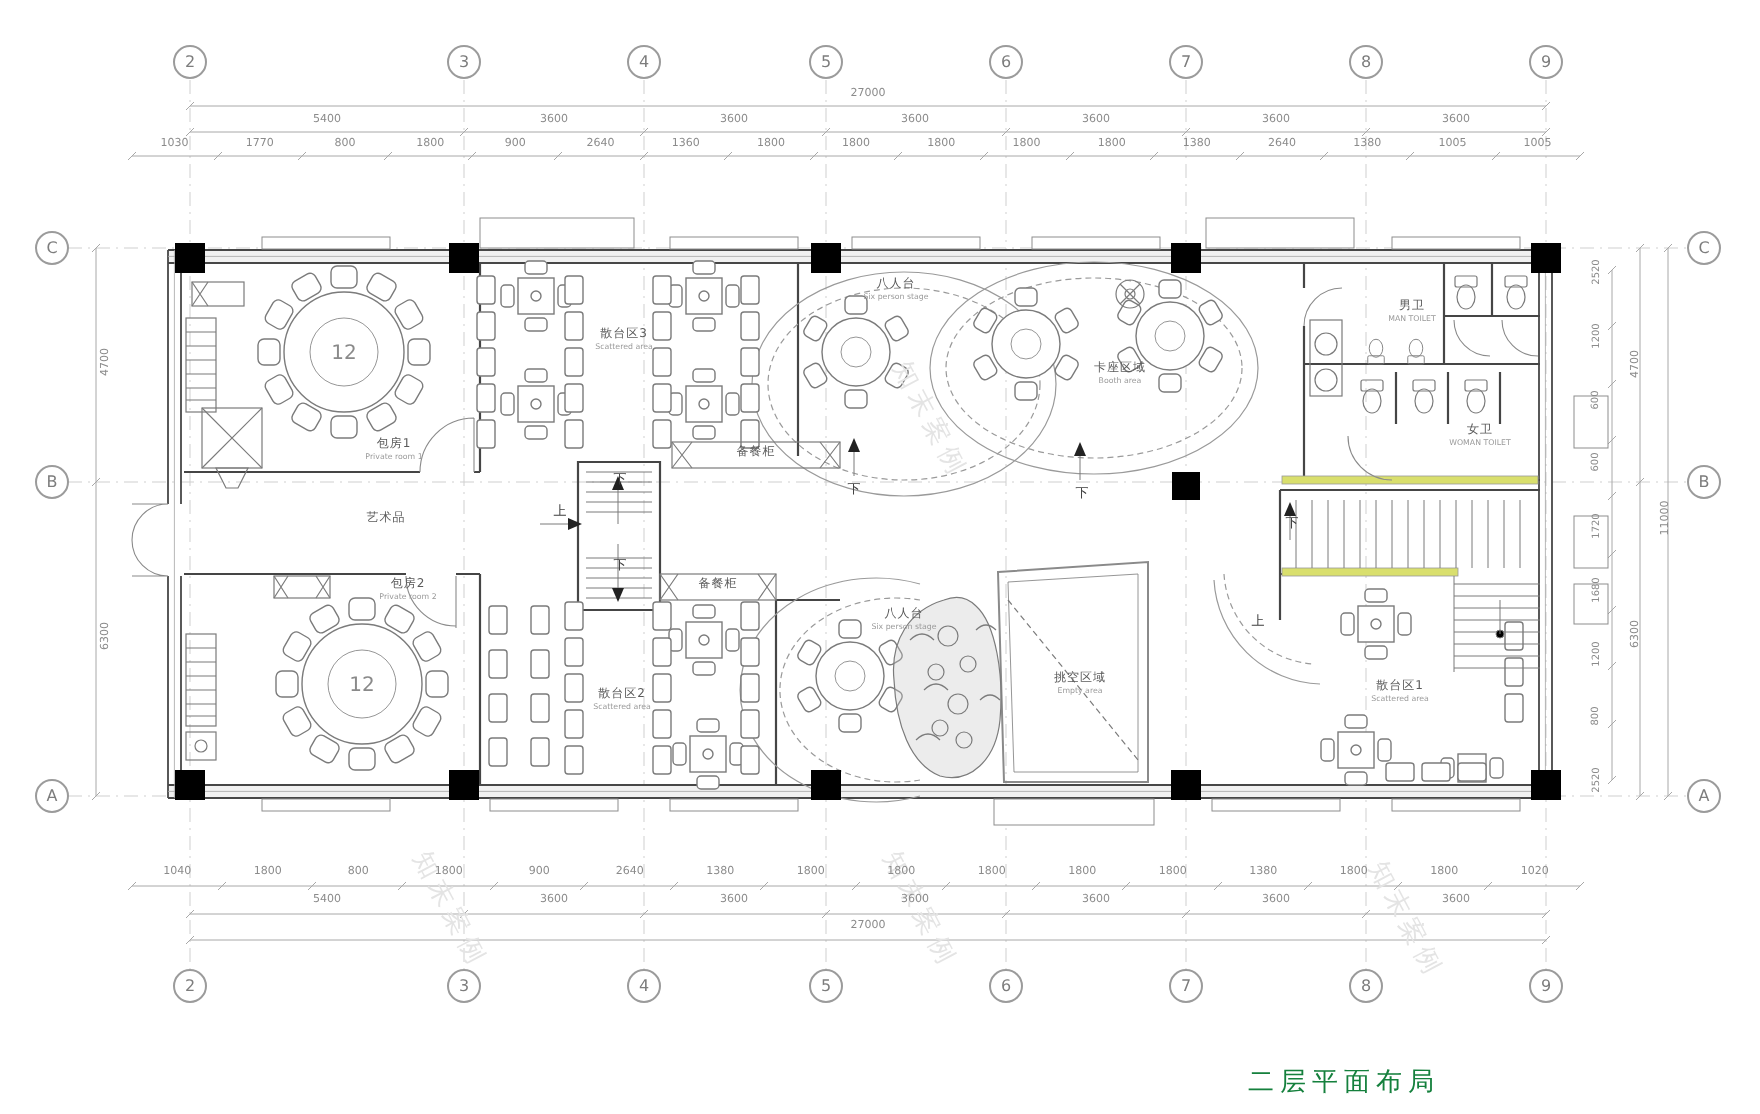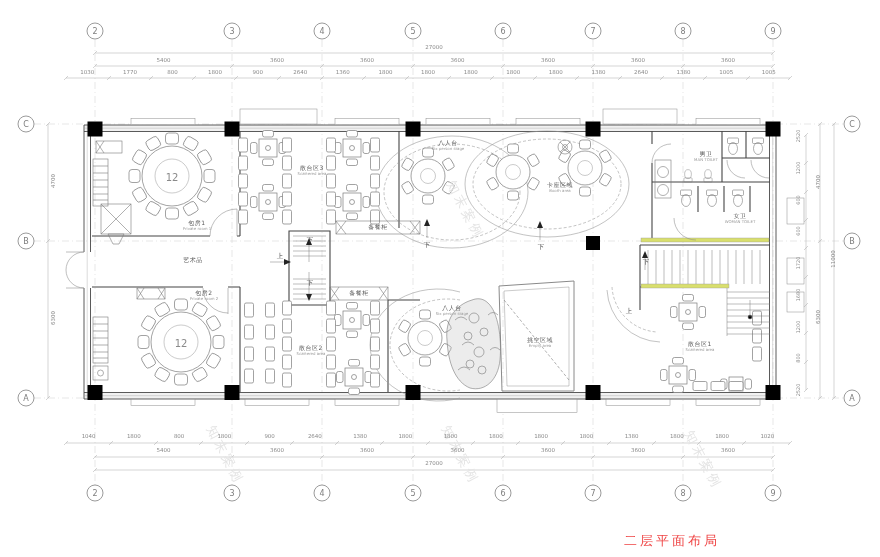--- a/index.html
+++ b/index.html
@@ -18,21 +18,21 @@
   .dimrow{position:absolute;color:#8b8b8b;font-size:5.5px;z-index:4;}
   .row-small{display:flex;}
   .row-small span{flex:1;text-align:center;}
   .row-mid{display:grid;grid-template-columns:137fr 90fr 90fr 91fr 90fr 90fr 90fr;}
   .row-mid span{text-align:center;}
   .dimc{position:absolute;transform:translate(-50%,-50%) rotate(-90deg);color:#8b8b8b;
         font-size:5.5px;z-index:4;white-space:nowrap;}
   .dimcol{position:absolute;display:flex;flex-direction:column;justify-content:space-between;
           align-items:center;color:#8b8b8b;z-index:4;}
   .dimcol span{font-size:5px;transform:rotate(-90deg);}
-  .title{position:absolute;transform:translate(-50%,-50%);font-size:13px;color:#ef4444;
+  .title{position:absolute;transform:translate(-50%,-50%);font-size:13px;color:#15803d;
          letter-spacing:3px;z-index:6;}
   .wm{position:absolute;color:#e4e4e4;font-size:13px;letter-spacing:3px;
       transform:translate(-50%,-50%) rotate(62deg);z-index:1;white-space:nowrap;}
 </style>
 </head>
 <body>
 
 <div class="canvas">
 
 <svg width="880" height="557" viewBox="0 0 880 557">

